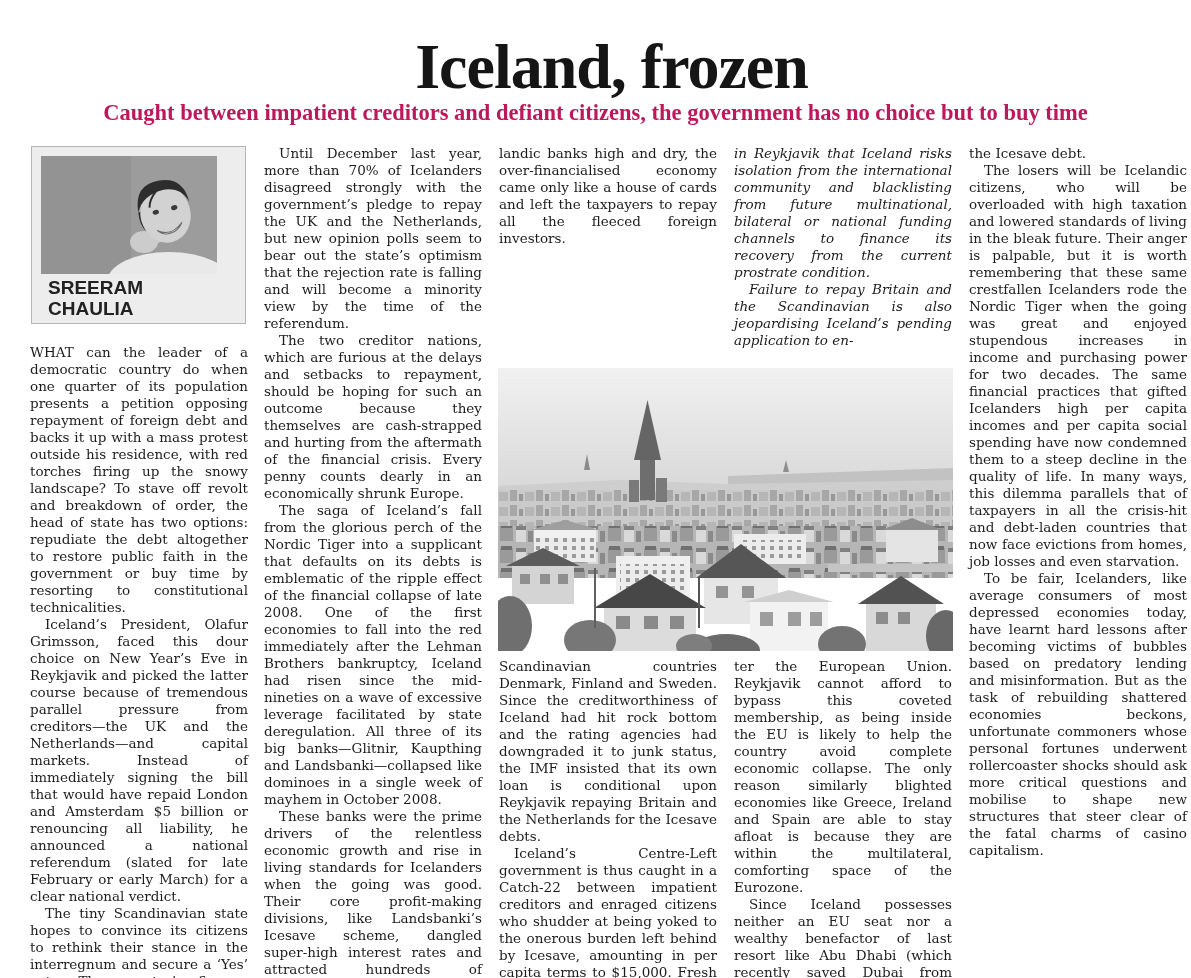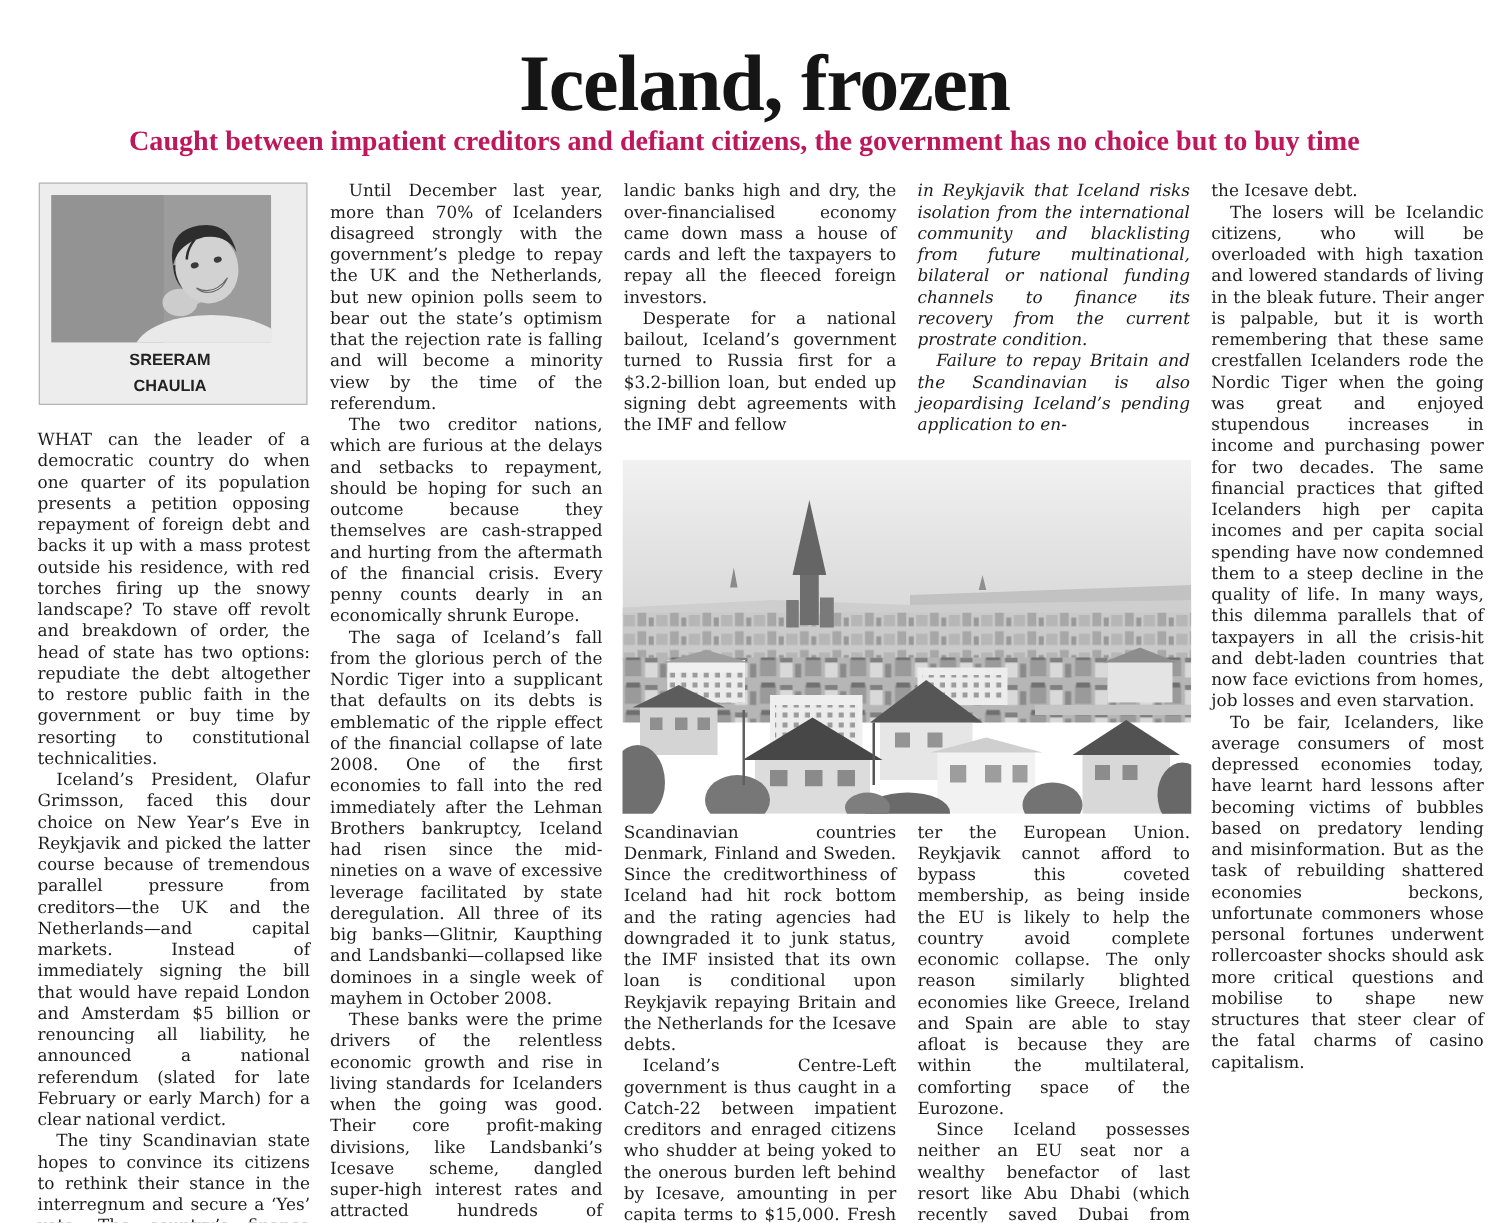--- a/index.html
+++ b/index.html
@@ -17,22 +17,22 @@
   .col3top{left:499px;top:145px;}
   .col4top{left:734px;top:145px;font-style:italic;}
   .col3bot{left:499px;top:658px;}
   .col4bot{left:734px;top:658px;}
   .col5{left:969px;top:145px;}
   .para{margin:0;text-align:justify;}
   .para.indent{text-indent:15px;}
   .author-box{position:absolute;left:31px;top:146px;width:215px;height:178px;
               background:#ededed;border:1px solid #b5b5b5;box-sizing:border-box;}
   .author-photo{position:absolute;left:9px;top:9px;width:176px;height:118px;display:block;}
-  .author-name{position:absolute;right:21px;top:130px;width:176px;text-align:center;
-               font-family:"Liberation Sans",sans-serif;font-weight:bold;font-size:13px;
+  .author-name{position:absolute;right:21px;top:130px;width:176px;text-align:left;
+               font-family:"Liberation Sans",sans-serif;font-weight:bold;font-size:19px;
                line-height:21px;color:#222;}
   .city-photo{position:absolute;left:498px;top:368px;width:455px;height:283px;display:block;}
 </style>
 </head>
 <body>
 
 <div class="page">
 
   <h1 class="headline">Iceland, frozen</h1>
   <h2 class="subhead">Caught between impatient creditors and defiant citizens, the government has no choice but to buy time</h2>
@@ -65,22 +65,21 @@
       <p class="para indent">Iceland’s President, Olafur Grimsson, faced this dour choice on New Year’s Eve in Reykjavik and picked the latter course because of tremendous parallel pressure from creditors—the UK and the Netherlands—and capital markets. Instead of immediately signing the bill that would have repaid London and Amsterdam $5 billion or renouncing all liability, he announced a national referendum (slated for late February or early March) for a clear national verdict.</p>
       <p class="para indent">The tiny Scandinavian state hopes to convince its citizens to rethink their stance in the interregnum and secure a ‘Yes’ vote. The country’s finance minister has expressed confidence that public opinion can be moulded fast in the run-up to the referendum, by appealing to the average Icelanders’</p>
     </div>
   <div class="col col2">
       <p class="para indent">Until December last year, more than 70% of Icelanders disagreed strongly with the government’s pledge to repay the UK and the Netherlands, but new opinion polls seem to bear out the state’s optimism that the rejection rate is falling and will become a minority view by the time of the referendum.</p>
       <p class="para indent">The two creditor nations, which are furious at the delays and setbacks to repayment, should be hoping for such an outcome because they themselves are cash-strapped and hurting from the aftermath of the financial crisis. Every penny counts dearly in an economically shrunk Europe.</p>
       <p class="para indent">The saga of Iceland’s fall from the glorious perch of the Nordic Tiger into a supplicant that defaults on its debts is emblematic of the ripple effect of the financial collapse of late 2008. One of the first economies to fall into the red immediately after the Lehman Brothers bankruptcy, Iceland had risen since the mid-nineties on a wave of excessive leverage facilitated by state deregulation. All three of its big banks—Glitnir, Kaupthing and Landsbanki—collapsed like dominoes in a single week of mayhem in October 2008.</p>
       <p class="para indent">These banks were the prime drivers of the relentless economic growth and rise in living standards for Icelanders when the going was good. Their core profit-making divisions, like Landsbanki’s Icesave scheme, dangled super-high interest rates and attracted hundreds of thousands of foreign investors, whose money was then re-lent and re-invested in risky ventures across Europe. When the bubble burst and left the Ice-</p>
     </div>
   <div class="col col3top">
-      <p class="para">landic banks high and dry, the over-financialised economy came down mass a house of cards and left the taxpayers to repay all the fleeced foreign investors.</p>
-      <p class="para indent">Desperate for a national bailout, Iceland’s government turned to Russia first for a $3.2-billion loan, but ended up signing debt agreements with the IMF and fellow</p>
+      <p class="para">landic banks high and dry, the over-financialised economy came only like a house of cards and left the taxpayers to repay all the fleeced foreign investors.</p>
     </div>
   <div class="col col4top">
       <p class="para">in Reykjavik that Iceland risks isolation from the international community and blacklisting from future multinational, bilateral or national funding channels to finance its recovery from the current prostrate condition.</p>
       <p class="para indent">Failure to repay Britain and the Scandinavian is also jeopardising Iceland’s pending application to en-</p>
     </div>
   <div class="col col3bot">
       <p class="para">Scandinavian countries Denmark, Finland and Sweden. Since the creditworthiness of Iceland had hit rock bottom and the rating agencies had downgraded it to junk status, the IMF insisted that its own loan is conditional upon Reykjavik repaying Britain and the Netherlands for the Icesave debts.</p>
       <p class="para indent">Iceland’s Centre-Left government is thus caught in a Catch-22 between impatient creditors and enraged citizens who shudder at being yoked to the onerous burden left behind by Icesave, amounting in per capita terms to $15,000. Fresh threats have been issued by the UK after the postponement drama</p>
     </div>
   <div class="col col4bot">

